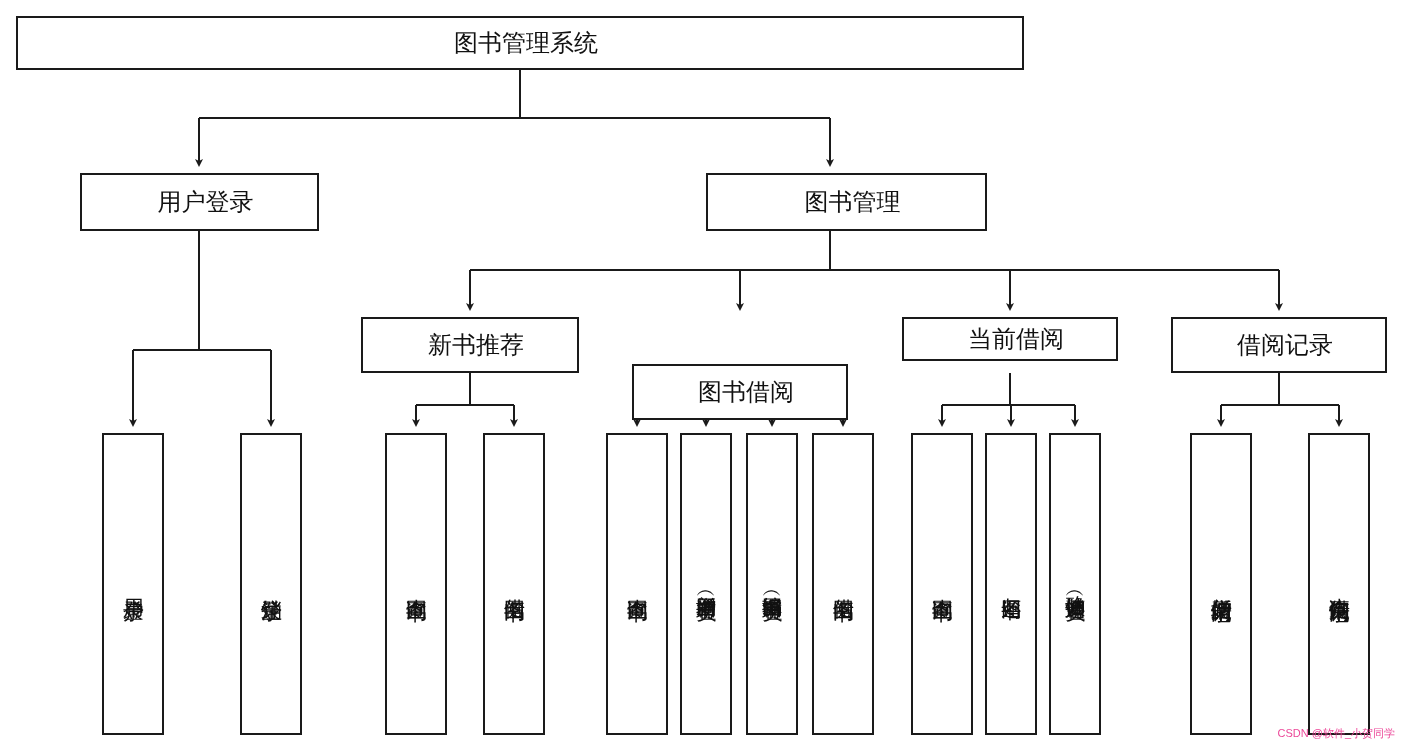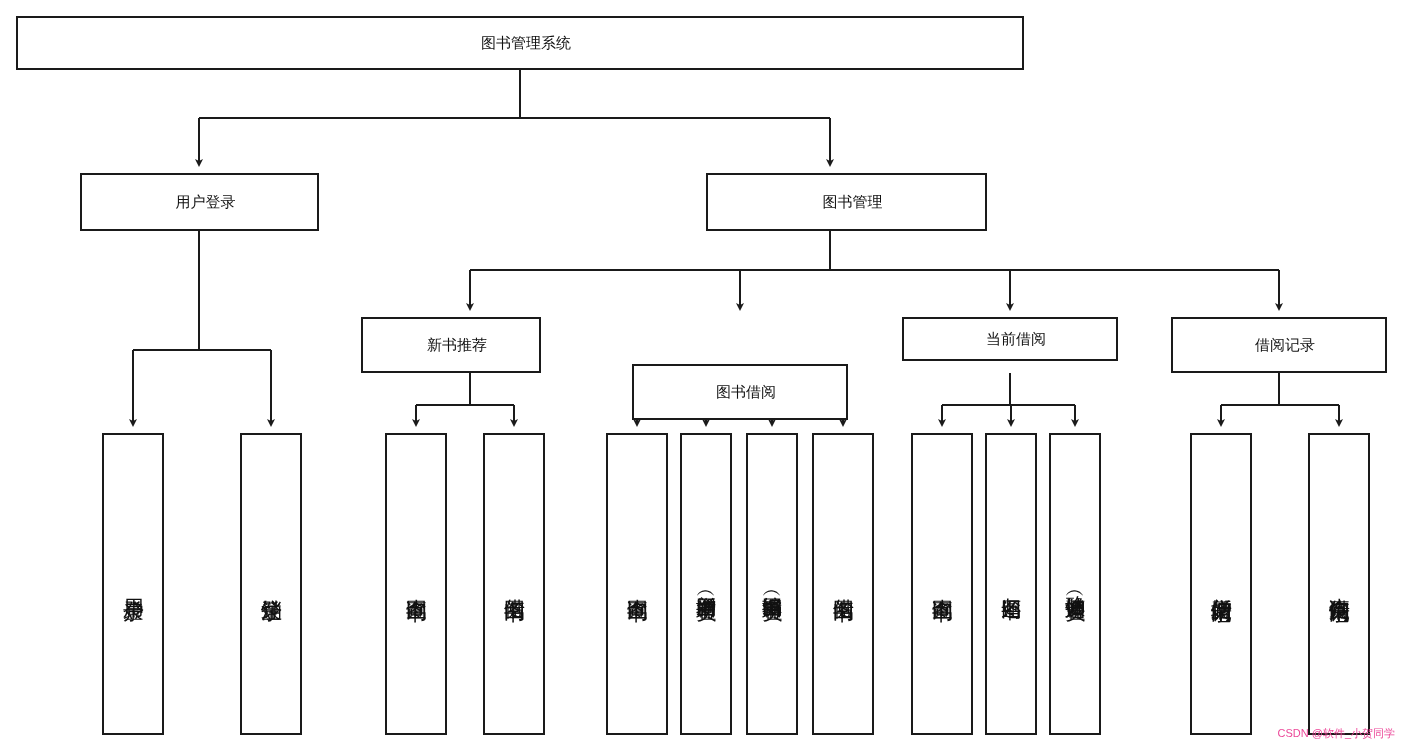--- a/index.html
+++ b/index.html
@@ -32,21 +32,21 @@
     border: 2px solid #1a1a1a;
     background: #ffffff;
     display: flex;
     align-items: center;
     justify-content: center;
     text-align: center;
     color: #111111;
     line-height: 1.18;
   }
   .node.horiz {
-    font-size: 15px;
+    font-size: 24px;
     padding-left: 12px;
   }
   .node.vert {
     writing-mode: vertical-rl;
     text-orientation: upright;
     font-size: 21px;
     letter-spacing: 1px;
     padding: 10px 0;
   }
   .node.vert.narrow {
@@ -111,21 +111,21 @@
       <path d="M1279,373 L1279,405"></path>
       <path d="M1221,405 L1339,405"></path>
       <path d="M1221,405 L1221,423" marker-end="url(#arrow)"></path>
       <path d="M1339,405 L1339,423" marker-end="url(#arrow)"></path>
     </g>
   </svg>
 
   <div class="node horiz" style="left: 16px; top: 16px; width: 1008px; height: 54px;">图书管理系统</div>
     <div class="node horiz" style="left: 80px; top: 173px; width: 239px; height: 58px;">用户登录</div>
     <div class="node horiz" style="left: 674px; top: 173px; width: 281px; height: 58px; margin-left: 32px;">图书管理</div>
-    <div class="node horiz" style="left: 361px; top: 317px; width: 180px; height: 56px;">新书推荐</div>
+    <div class="node horiz" style="left: 361px; top: 317px; width: 218px; height: 56px;">新书推荐</div>
     <div class="node horiz" style="left: 632px; top: 317px; width: 216px; height: 56px; margin-top: 47px;">图书借阅</div>
     <div class="node horiz" style="left: 902px; top: 317px; width: 216px; height: 44px;">当前借阅</div>
     <div class="node horiz" style="left: 1171px; top: 317px; width: 216px; height: 56px;">借阅记录</div>
     <div class="node vert" style="left: 102px; top: 433px; width: 62px; height: 302px;">用户登录</div>
     <div class="node vert" style="left: 240px; top: 433px; width: 62px; height: 302px;">注销登录</div>
     <div class="node vert" style="left: 385px; top: 433px; width: 62px; height: 302px;">查询图书</div>
     <div class="node vert" style="left: 483px; top: 433px; width: 62px; height: 302px;">借阅图书</div>
     <div class="node vert" style="left: 606px; top: 433px; width: 62px; height: 302px;">查询图书</div>
     <div class="node vert narrow" style="left: 680px; top: 433px; width: 52px; height: 302px;">新增图书（管理员）</div>
     <div class="node vert narrow" style="left: 746px; top: 433px; width: 52px; height: 302px;">编辑图书（管理员）</div>

